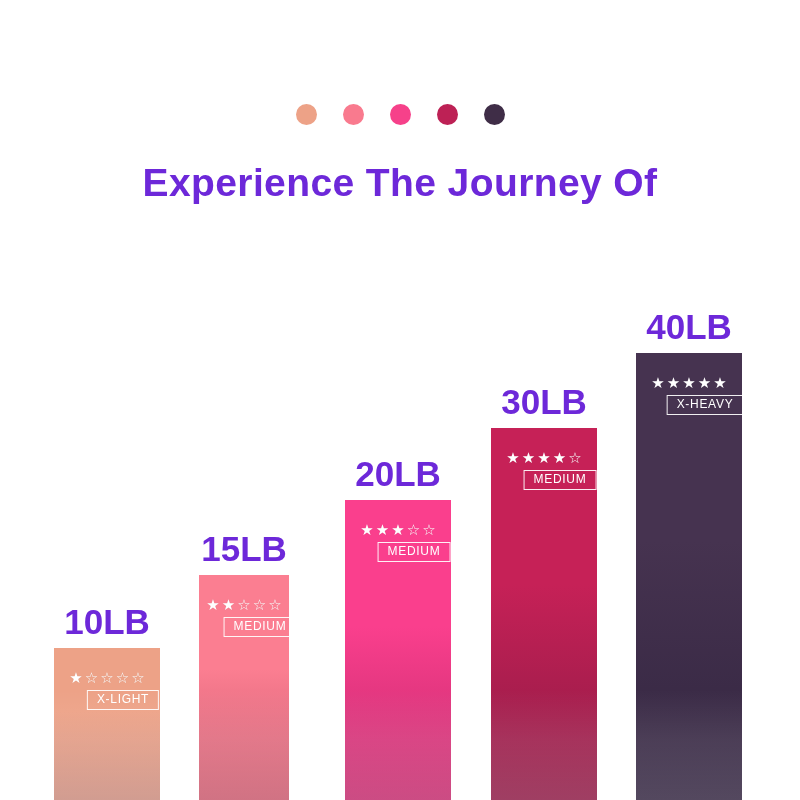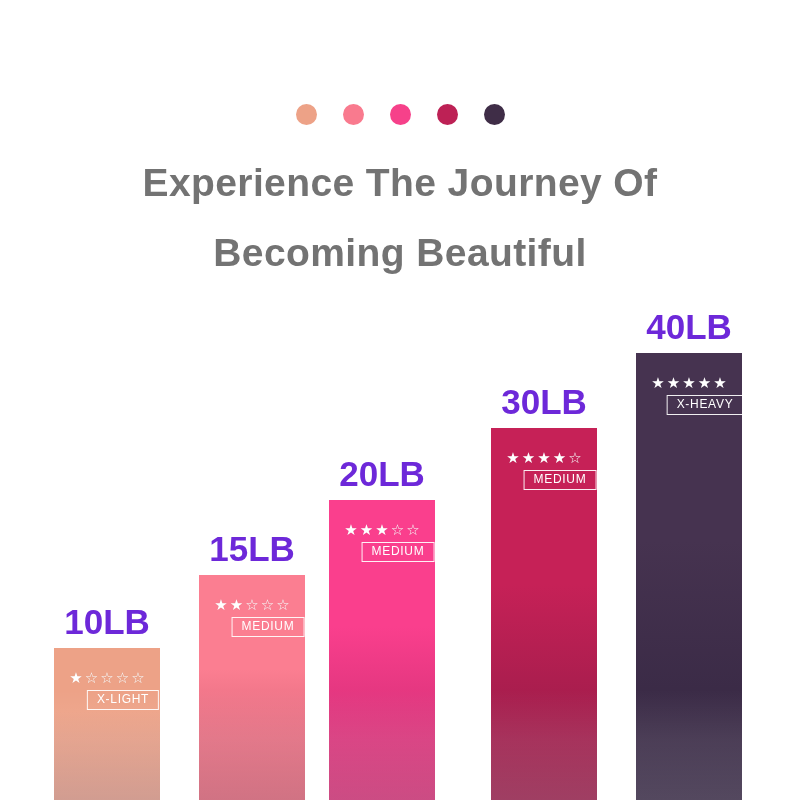--- a/index.html
+++ b/index.html
@@ -35,21 +35,21 @@
     border-radius:50%;
     display:block;
   }
 
   
   #headline {
     position:absolute;
     left:0; top:148px;
     width:800px;
     text-align:center;
-    color:#737373;
+    color:#6d28d9;
     font-weight:700;
     font-size:39px;
     line-height:70px;
     letter-spacing:0.4px;
   }
   #headline .ln { display:block; white-space:nowrap; }
 
   
   #chart {
     position:absolute;
@@ -124,53 +124,52 @@
   <div id="dot-row">
       <span class="dot" style="background: rgb(237, 162, 135);"></span>
       <span class="dot" style="background: rgb(249, 122, 142);"></span>
       <span class="dot" style="background: rgb(246, 65, 138);"></span>
       <span class="dot" style="background: rgb(189, 33, 85);"></span>
       <span class="dot" style="background: rgb(63, 45, 71);"></span>
     </div>
 
   <div id="headline">
     <span class="ln">Experience The Journey Of</span>
-    <span class="ln">Becoming Beautiful</span>
   </div>
 
   <div id="chart">
       <div class="bar-group" style="left: 54px; width: 106px; height: 152px;">
         <div class="bar" style="height: 152px; background: linear-gradient(rgb(237, 162, 135) 0%, rgb(237, 162, 135) 42%, rgb(201, 138, 124) 100%);"></div>
         <div class="bar-weight" style="bottom: 161px;">10LB</div>
         <div class="badge" style="bottom: 90px;">
           <div class="stars">
             <span>★</span>
             <span>☆</span>
             <span>☆</span>
             <span>☆</span>
             <span>☆</span>
           </div>
           <div class="level-box">X-LIGHT</div>
         </div>
       </div>
-      <div class="bar-group" style="left: 199px; width: 106px; height: 225px;">
+      <div class="bar-group" style="left: 199px; width: 90px; height: 225px;">
         <div class="bar" style="height: 225px; background: linear-gradient(rgb(251, 126, 145) 0%, rgb(251, 126, 145) 42%, rgb(200, 88, 108) 100%);"></div>
         <div class="bar-weight" style="bottom: 234px;">15LB</div>
         <div class="badge" style="bottom: 163px;">
           <div class="stars">
             <span>★</span>
             <span>★</span>
             <span>☆</span>
             <span>☆</span>
             <span>☆</span>
           </div>
           <div class="level-box">MEDIUM</div>
         </div>
       </div>
-      <div class="bar-group" style="left: 329px; width: 106px; height: 300px;">
+      <div class="bar-group" style="left: 345px; width: 106px; height: 300px;">
         <div class="bar" style="height: 300px; background: linear-gradient(rgb(250, 63, 141) 0%, rgb(250, 63, 141) 42%, rgb(194, 42, 108) 100%);"></div>
         <div class="bar-weight" style="bottom: 309px;">20LB</div>
         <div class="badge" style="bottom: 238px;">
           <div class="stars">
             <span>★</span>
             <span>★</span>
             <span>★</span>
             <span>☆</span>
             <span>☆</span>
           </div>

